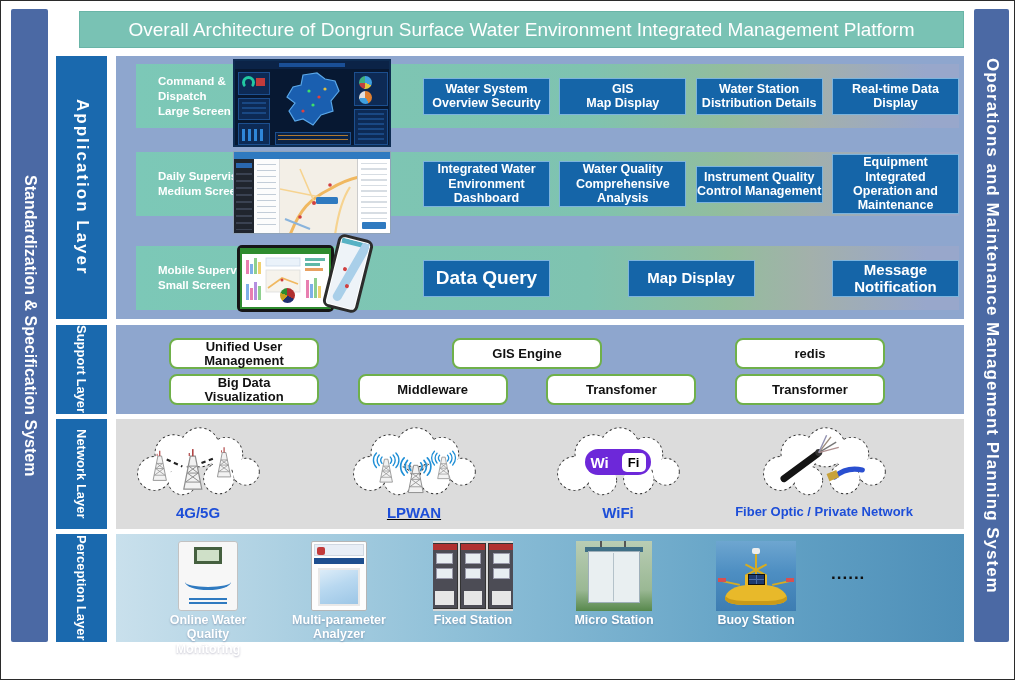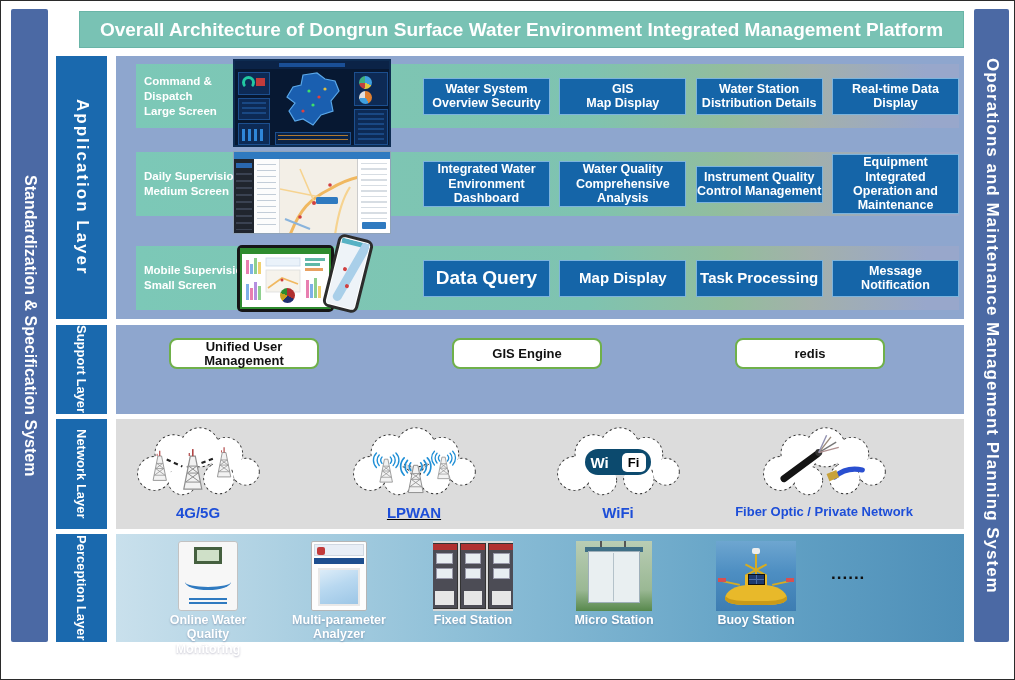--- a/index.html
+++ b/index.html
@@ -9,41 +9,41 @@
   .vtext { writing-mode:vertical-rl; text-orientation:mixed; display:flex; align-items:center; justify-content:center; text-align:center; }
 
   
   .sidebar { position:absolute; top:8px; height:633px; background:#4b69a4; color:#fff; font-weight:bold; border-radius:2px; }
   #leftbar  { left:10px;  width:37px; font-size:16px; }
   #rightbar { left:973px; width:35px; font-size:17px; letter-spacing:1px; }
   #bottombar{ position:absolute; left:9px; top:646px; width:997px; height:30px; background:#4a6ca8; color:#fff;
               font-weight:bold; font-size:18px; display:flex; align-items:center; justify-content:center; border-radius:2px; }
 
   #titlebar { position:absolute; left:78px; top:10px; width:885px; height:37px; background:#79c2b4; border:1px solid #69b5a7;
-              color:#fff; font-weight:bold; font-size:19px; display:flex; align-items:center; justify-content:center; }
+              color:#fff; font-weight:normal; font-size:19px; display:flex; align-items:center; justify-content:center; }
 
   
   .laylabel { position:absolute; left:55px; width:51px; background:#1a69ae; color:#fff; font-weight:bold; }
   #lab-app { top:55px; height:263px; font-size:17px; letter-spacing:2px; }
   #lab-sup { top:324px; height:89px; font-size:13px; }
   #lab-net { top:418px; height:110px; font-size:13px; }
   #lab-per { top:533px; height:108px; font-size:13px; }
 
   
   .panel { position:absolute; left:115px; width:848px; }
   #panel-app { top:55px;  height:263px; background:#8ea6ce; }
   #panel-sup { top:324px; height:89px;  background:#8ea6ce; }
   #panel-net { top:418px; height:110px; background:#dcdcdc; }
   #panel-per { top:533px; height:108px; background:linear-gradient(90deg,#c9e0ec 0%,#8fc0d8 40%,#64a3c6 75%,#4e8fb8 100%); }
 
   
   .band { position:absolute; left:20px; width:823px; height:64px;
           background:linear-gradient(90deg,#7cc8b7 0%,#7fc3b0 55%,#93bd9d 72%,#a3b0ab 82%,#98a7cb 96%); }
   #band1 { top:8px; } #band2 { top:96px; } #band3 { top:190px; }
-  .row-label { position:absolute; left:8px; top:50%; transform:translateY(-50%); width:108px; color:#fff;
+  .row-label { position:absolute; left:22px; top:50%; transform:translateY(-50%); width:108px; color:#fff;
                font-weight:bold; font-size:11.5px; line-height:1.3; white-space:pre-line; }
   .btnrow { position:absolute; left:287px; top:0; width:536px; height:64px; display:flex; align-items:center; justify-content:space-between; }
   .btn { width:127px; min-height:37px; background:#1565a8; border:1px solid #7db4dd; color:#fff; font-weight:bold;
          font-size:12.5px; line-height:1.15; display:flex; align-items:center; justify-content:center; text-align:center;
          white-space:pre-line; cursor:pointer; }
   #band3 .btn { font-size:14px; }
   #band3 .btn:nth-child(1){ font-size:19px; }
   #band3 .btn:nth-child(2){ font-size:15px; }
   #band3 .btn:nth-child(3){ font-size:15px; }
   #band3 .btn:nth-child(4){ font-size:12.5px; }
@@ -97,21 +97,21 @@
   .pillrow { display:flex; justify-content:space-between; margin-bottom:5px; }
   .pill { width:150px; height:31px; background:#fff; border:2px solid #6fb04a; border-radius:8px; color:#111;
           font-weight:bold; font-size:13px; line-height:1.05; display:flex; align-items:center; justify-content:center;
           text-align:center; white-space:pre-line; cursor:pointer; }
 
   
   .netgroup { position:absolute; top:4px; text-align:center; }
   .netgroup svg.cloud { width:140px; height:80px; display:block; margin:0 auto; }
   .netlabel { color:#1d4ed8; font-weight:bold; font-size:15px; margin-top:1px; }
   #net4 .netlabel { font-size:13px; }
-  .wifi-badge { position:absolute; left:50%; top:26px; transform:translateX(-50%); width:66px; height:26px; background:#0c4a6e;
+  .wifi-badge { position:absolute; left:50%; top:26px; transform:translateX(-50%); width:66px; height:26px; background:#6d28d9;
         border-radius:13px; display:flex; align-items:center; justify-content:center; gap:13px; }
   .wifi-badge .wi { color:#fff; font-weight:bold; font-size:15px; }
   .wifi-badge .fi { background:#fff; color:#000; font-weight:bold; font-size:13px; width:24px; height:19px; border-radius:5px;
         display:flex; align-items:center; justify-content:center; }
 
   
   .peritem { position:absolute; top:7px; width:110px; text-align:center; }
   .perimg { position:relative; width:80px; height:70px; margin:0 auto; overflow:hidden; }
   .perlabel { color:#fff; font-weight:bold; font-size:12.5px; line-height:1.15; white-space:pre-line; margin-top:2px;
         text-shadow:0 1px 2px rgba(0,0,60,.25); }
@@ -250,21 +250,20 @@
 Operation and Maintenance</div>
       </div>
     </div>
 
     <div id="band3" class="band">
       <div class="row-label">Mobile Supervision
 Small Screen</div>
       <div class="btnrow">
         <div class="btn">Data Query</div>
         <div class="btn">Map Display</div>
-        <div class="btn">Task Processing</div>
         <div class="btn">Message Notification</div>
       </div>
     </div>
 
     <div id="shot-large">
       <div class="sl-top"></div>
       <div class="sl-p" style="left:3px;top:11px;width:32px;height:23px;">
           <div class="sl-gauge"></div>
           <div class="sl-red"></div>
         </div>
@@ -353,20 +352,27 @@
   </div>
 
   <div id="panel-sup" class="panel">
     <div id="pills">
       <div class="pillrow">
         <div class="pill">Unified User
 Management</div>
         <div class="pill">GIS Engine</div>
         <div class="pill">redis</div>
       </div>
+      <div class="pillrow">
+        <div class="pill">Big Data
+Visualization</div>
+        <div class="pill">Middleware</div>
+        <div class="pill">Transfomer</div>
+        <div class="pill">Transformer</div>
+      </div>
     </div>
   </div>
 
   <div id="panel-net" class="panel">
     <div id="net1" class="netgroup" style="left:7px;width:150px;">
       <svg class="cloud" viewBox="0 0 160 92">
         <use href="#cloudshape"></use>
         <path d="M44,42 L62,50 M84,46 L100,40" stroke="#222" stroke-width="2.4" stroke-dasharray="5 4" fill="none"></path>
         <use href="#tower-red" transform="translate(36,66) scale(0.85)"></use>
         <use href="#tower-red" transform="translate(74,76) scale(1.15)"></use>

